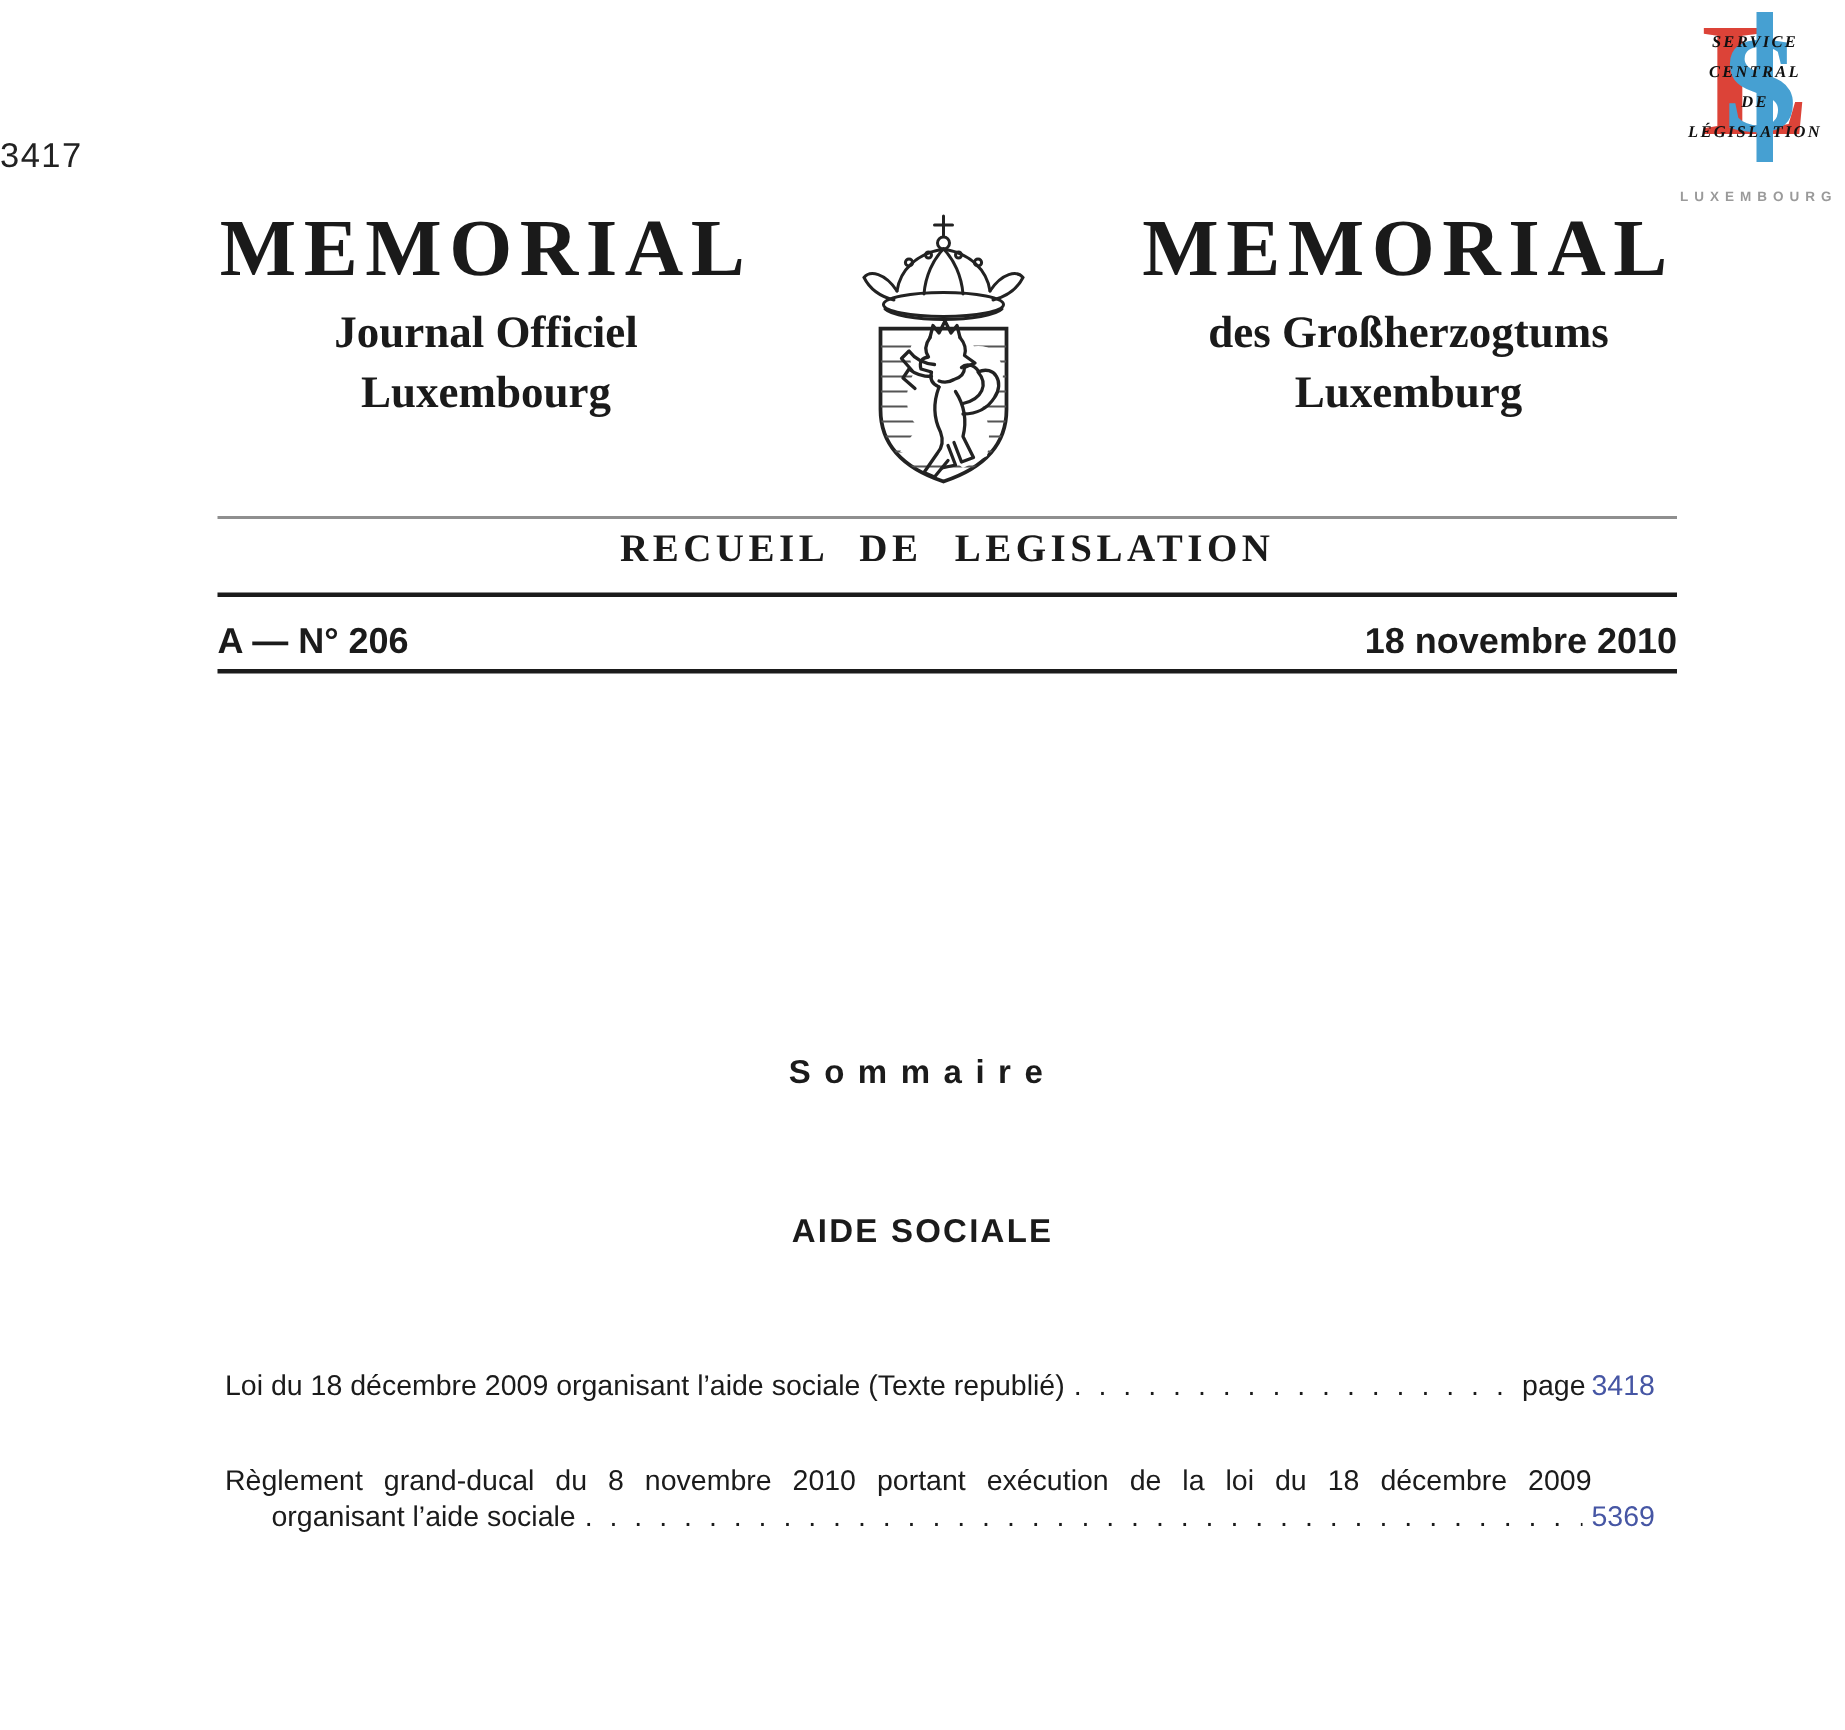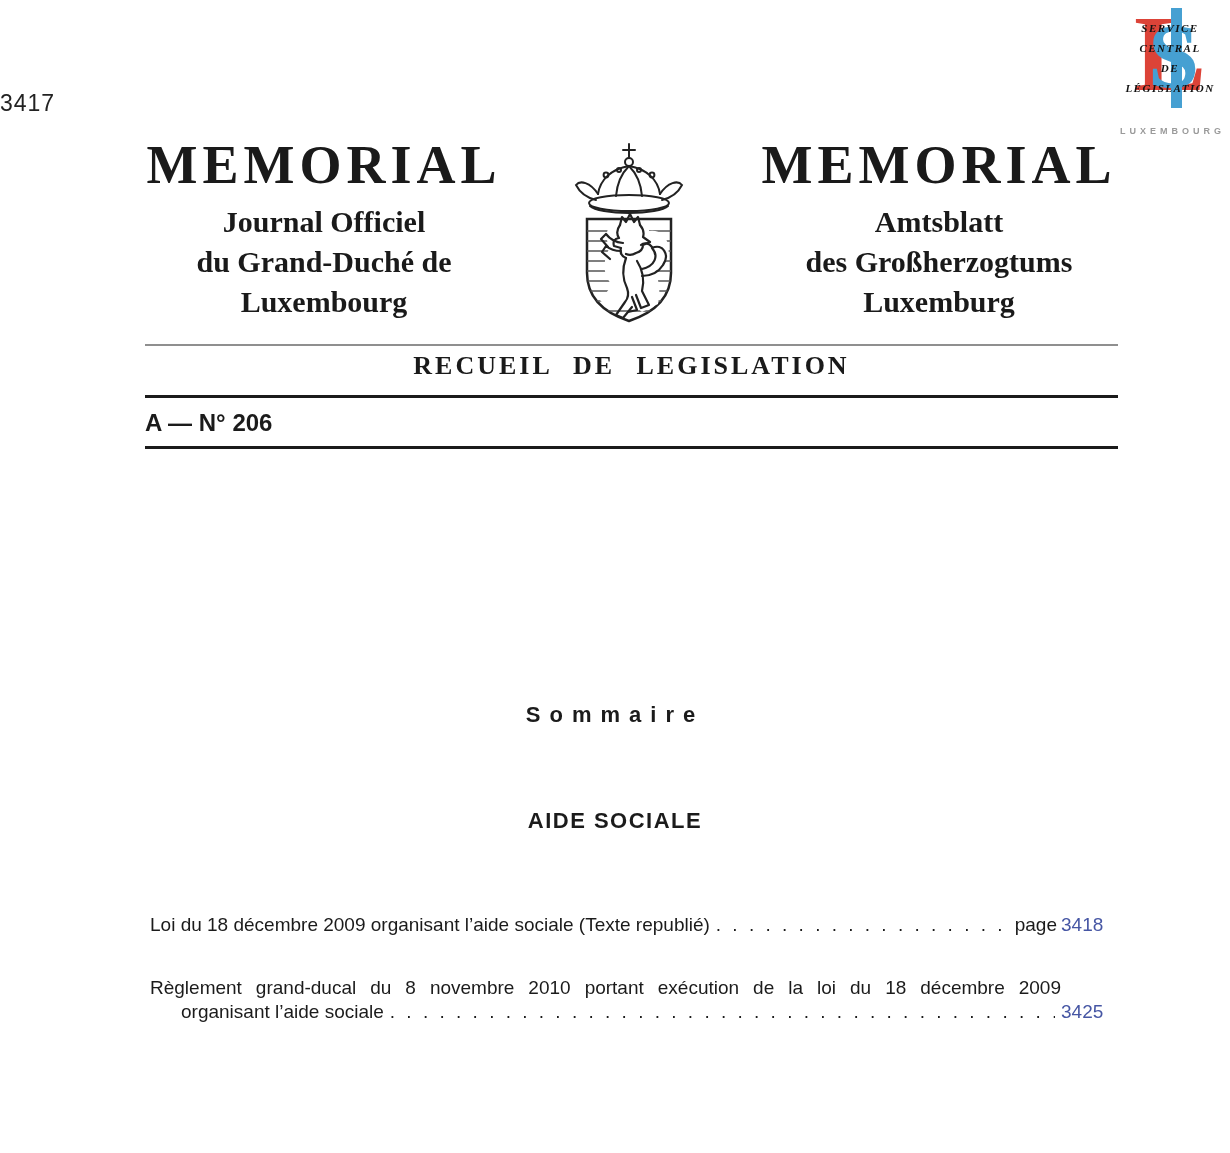--- a/index.html
+++ b/index.html
@@ -123,21 +123,21 @@
     letter-spacing: 3px;
     word-spacing: 12px;
     color: #1a1a1a;
     white-space: nowrap;
   }
 
   .issue-row {
     position: absolute; top: 404px; left: 145px; width: 973px;
     display: flex;
     justify-content: space-between;
-    align-items: center;
+    align-items: flex-end;
     height: 38px;
     font-size: 24px;
     font-weight: 700;
     color: #1b1b1b;
   }
 
   
   .summary-heading {
     position: absolute; top: 702px; left: 0; width: 100%;
     text-align: center;
@@ -213,21 +213,20 @@
       <span class="logo-line">DE</span>
       <span class="logo-line">LÉGISLATION</span>
     </span>
     <span class="logo-country">LUXEMBOURG</span>
   </div>
 
   <div class="mast mast-left">
     <h1 class="mast-title">MEMORIAL</h1>
     <div class="mast-sub">
       <span>Journal Officiel</span>
-      <span>du Grand-Duché de</span>
       <span>Luxembourg</span>
     </div>
   </div>
 
   <svg class="coat-of-arms" viewBox="0 0 134 196" xmlns="http://www.w3.org/2000/svg">
 
     <g fill="none" stroke="#222" stroke-width="2" stroke-linecap="round">
       <path d="M67,5 v13 M61,11 h12"></path>
       <circle cx="67" cy="23" r="4"></circle>
       <path d="M67,27 C49,30 38,41 36,55"></path>
@@ -276,50 +275,50 @@
         <path d="M70,158 l5,13 -9,2"></path>
         <path d="M80,130 c13,-3 17,-13 10,-21 c11,-5 18,7 11,17 c-5,8 -13,11 -21,11"></path>
         <path d="M90,108 c-3,-4 -8,-5 -11,-2"></path>
       </g>
     </g>
   </svg>
 
   <div class="mast mast-right">
     <h1 class="mast-title">MEMORIAL</h1>
     <div class="mast-sub">
-      <span>Amtsblatt</span>
       <span>des Großherzogtums</span>
       <span>Luxemburg</span>
     </div>
   </div>
 
   <div class="rule rule-top"></div>
   <div class="banner-title">RECUEIL DE LEGISLATION</div>
   <div class="rule rule-mid"></div>
 
   <div class="issue-row">
     <span>A — N° 206</span>
+    <span>18 novembre 2010</span>
   </div>
   <div class="rule rule-bottom"></div>
 
   <div class="summary-heading">Sommaire</div>
   <div class="section-heading">AIDE SOCIALE</div>
 
   <div class="toc">
 
     <div class="toc-entry-row">
       <span class="toc-text">Loi du 18 décembre 2009 organisant l’aide sociale (Texte republié)</span>
       <span class="toc-leader">. . . . . . . . . . . . . . . . . . . . . . . . . . . . . . . . . . . . . . . . . . . . . . . . . . . . . . . . . . . . . . . . . . . . . . . . . . . . . . . . . . . . . . . . . . . . . . . . . . . .</span>
       <span class="toc-page-label">page</span>
       <span class="toc-page">3418</span>
     </div>
 
     <div class="toc-entry-2">
       <div class="toc-line1">Règlement grand-ducal du 8 novembre 2010 portant exécution de la loi du 18 décembre 2009</div>
       <div class="toc-line2">
         <span class="toc-indent">organisant l’aide sociale</span>
         <span class="toc-leader">. . . . . . . . . . . . . . . . . . . . . . . . . . . . . . . . . . . . . . . . . . . . . . . . . . . . . . . . . . . . . . . . . . . . . . . . . . . . . . . . . . . . . . . . . . . . . . . . . . . .</span>
-        <span class="toc-page">3425</span>
+        <span class="toc-page">5369</span>
       </div>
     </div>
 
   </div>
 </div>
 
 </body></html>

